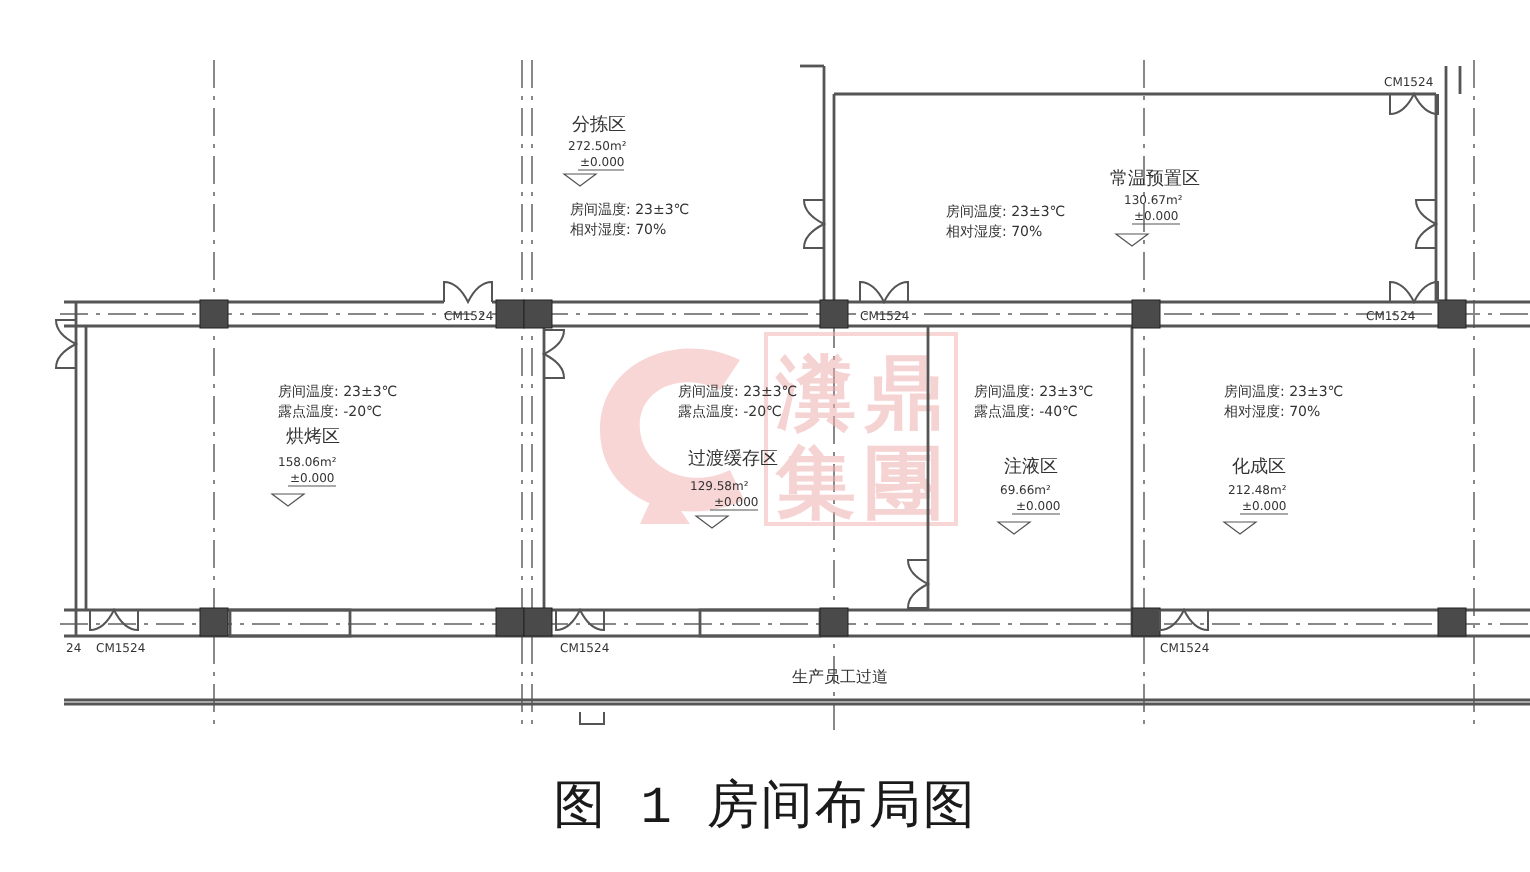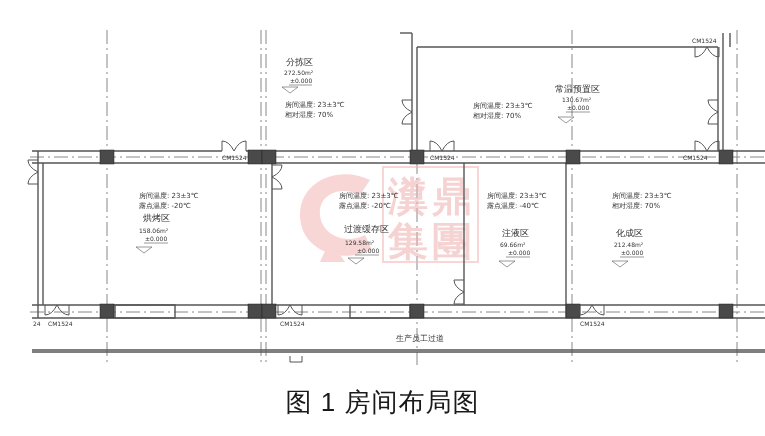--- a/index.html
+++ b/index.html
@@ -1,21 +1,21 @@
 <!DOCTYPE html>
 <html><head>
   <meta charset="utf-8">
   <style>
     html, body { margin: 0; padding: 0; background: #ffffff; }
     body { width: 765px; height: 436px; position: relative; overflow: hidden; font-family: "DejaVu Sans", sans-serif; }
     #plan { position: absolute; left: 0; top: 0; width: 765px; height: 370px; }
     .room-text { font-family: "DejaVu Sans", sans-serif; fill: #333; }
     .caption {
       position: absolute; left: 0; top: 385px; width: 765px; text-align: center;
-      font-family: Liberation Sans, sans-serif; font-size: 26px; color: #1a1a1a; letter-spacing: 1px;
+      font-family: Liberation Mono, monospace; font-size: 26px; color: #1a1a1a; letter-spacing: 1px;
     }
     .wm-text { font-family: "DejaVu Serif", serif; font-weight: bold; }
   </style>
 </head>
 <body>
 
 <svg id="plan" viewBox="0 0 765 370" xmlns="http://www.w3.org/2000/svg">
 
   <g stroke="#888" stroke-width="1" stroke-dasharray="14,4,2,4">
     <line x1="107" y1="30" x2="107" y2="365"></line>

